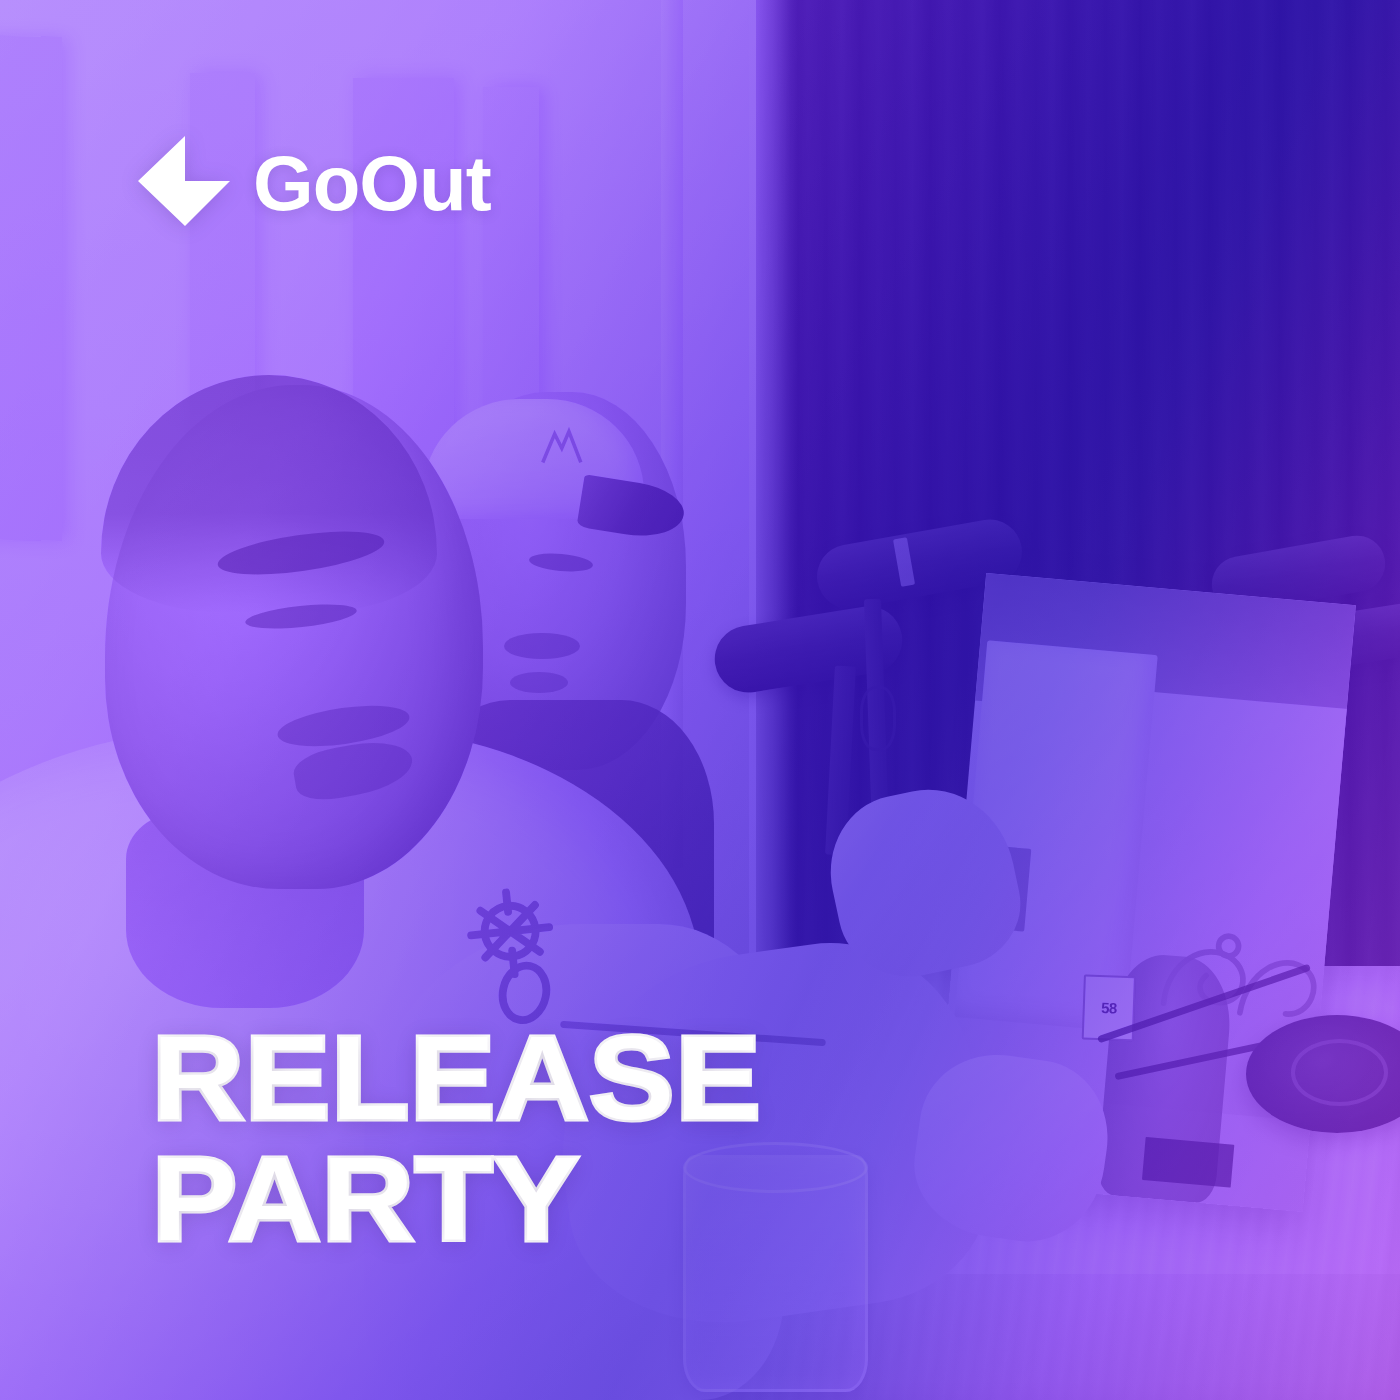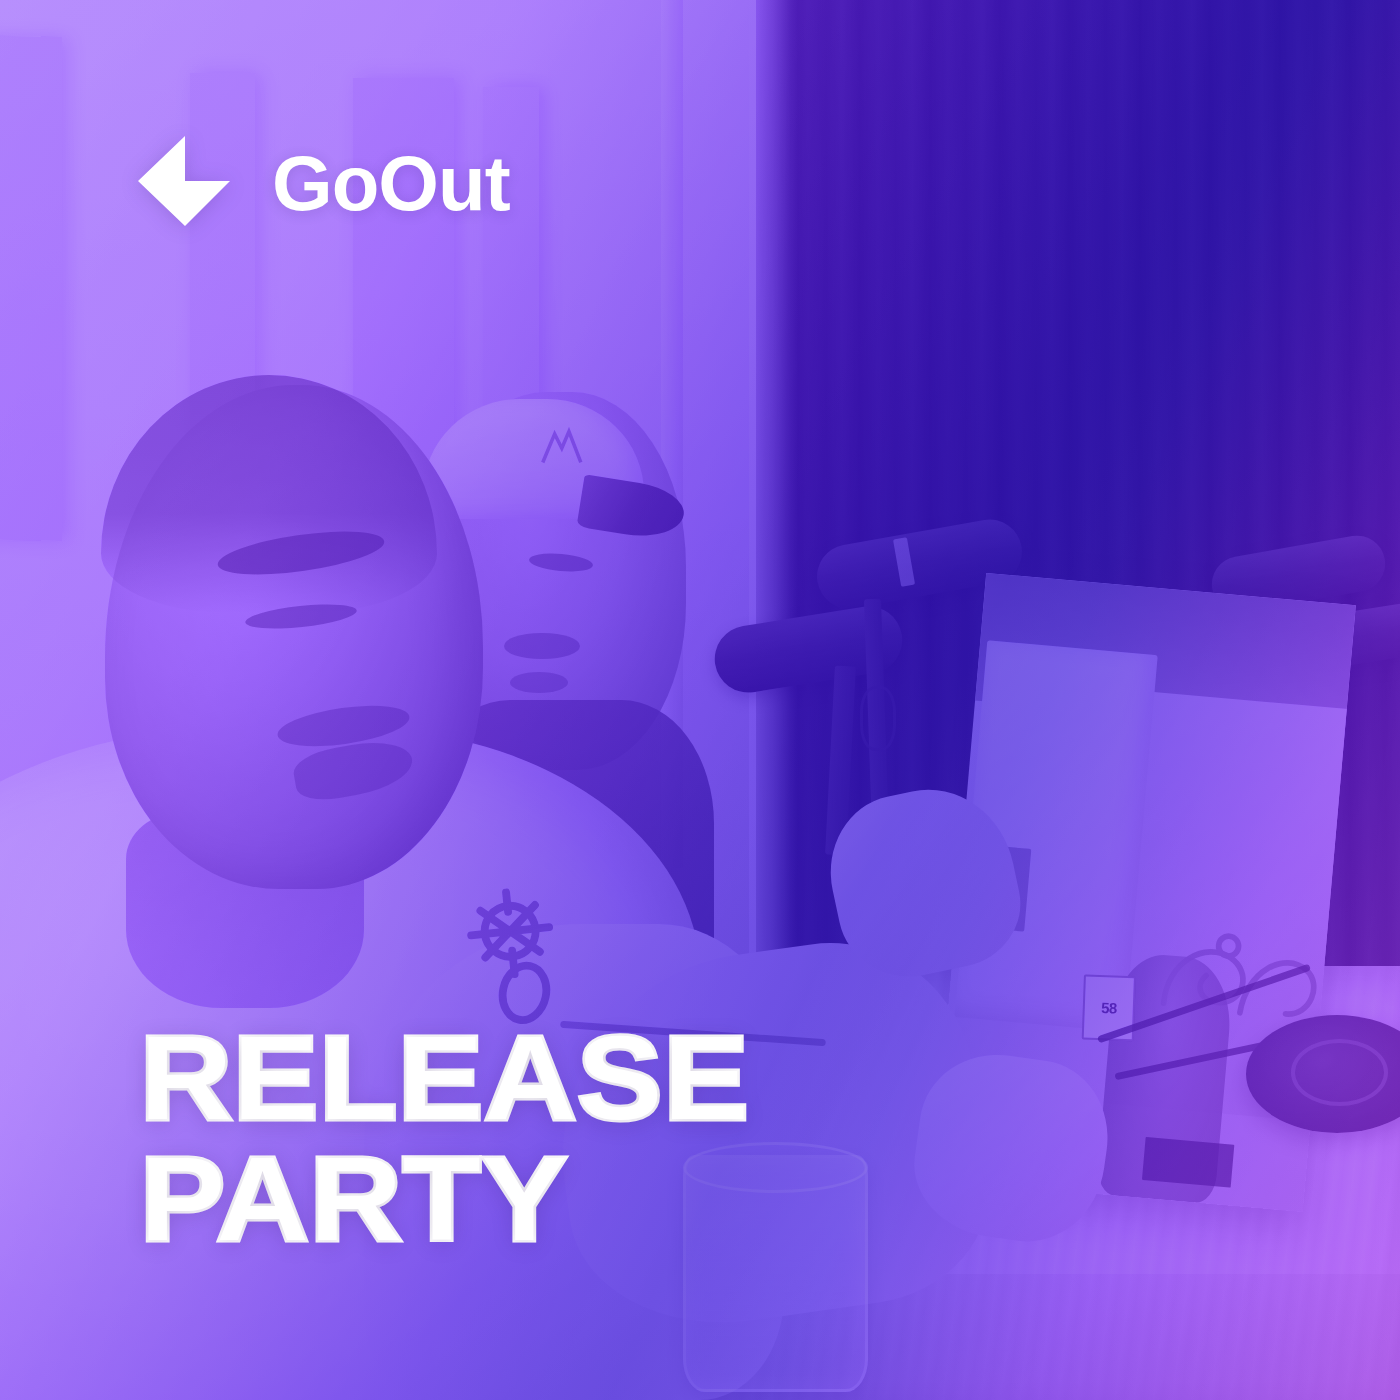--- a/index.html
+++ b/index.html
@@ -457,21 +457,21 @@
       rgba(170,86,224,0.26) 100%);
   }
 
   
   .brand {
     position: absolute;
     left: 133px;
     top: 133px;
     display: flex;
     align-items: center;
-    gap: 39px;
+    gap: 20px;
     z-index: 40;
   }
   .brand-mark {
     width: 100px;
     height: 100px;
     flex: none;
     filter: drop-shadow(0 2px 10px rgba(40, 16, 90, 0.18));
   }
   .brand-name {
     color: #ffffff;
@@ -480,21 +480,21 @@
     font-weight: 700;
     letter-spacing: -1px;
     line-height: 1;
     white-space: nowrap;
     text-shadow: 0 2px 14px rgba(40, 16, 90, 0.16);
   }
 
   
   .headline {
     position: absolute;
-    left: 140px;
+    left: 152px;
     bottom: 145px;
     z-index: 40;
   }
   .headline-line {
     display: block;
     color: #ffffff;
     font-family: "Liberation Sans Narrow", "Liberation Sans", sans-serif;
     font-size: 118px;
     font-weight: 700;
     line-height: 0.93;

